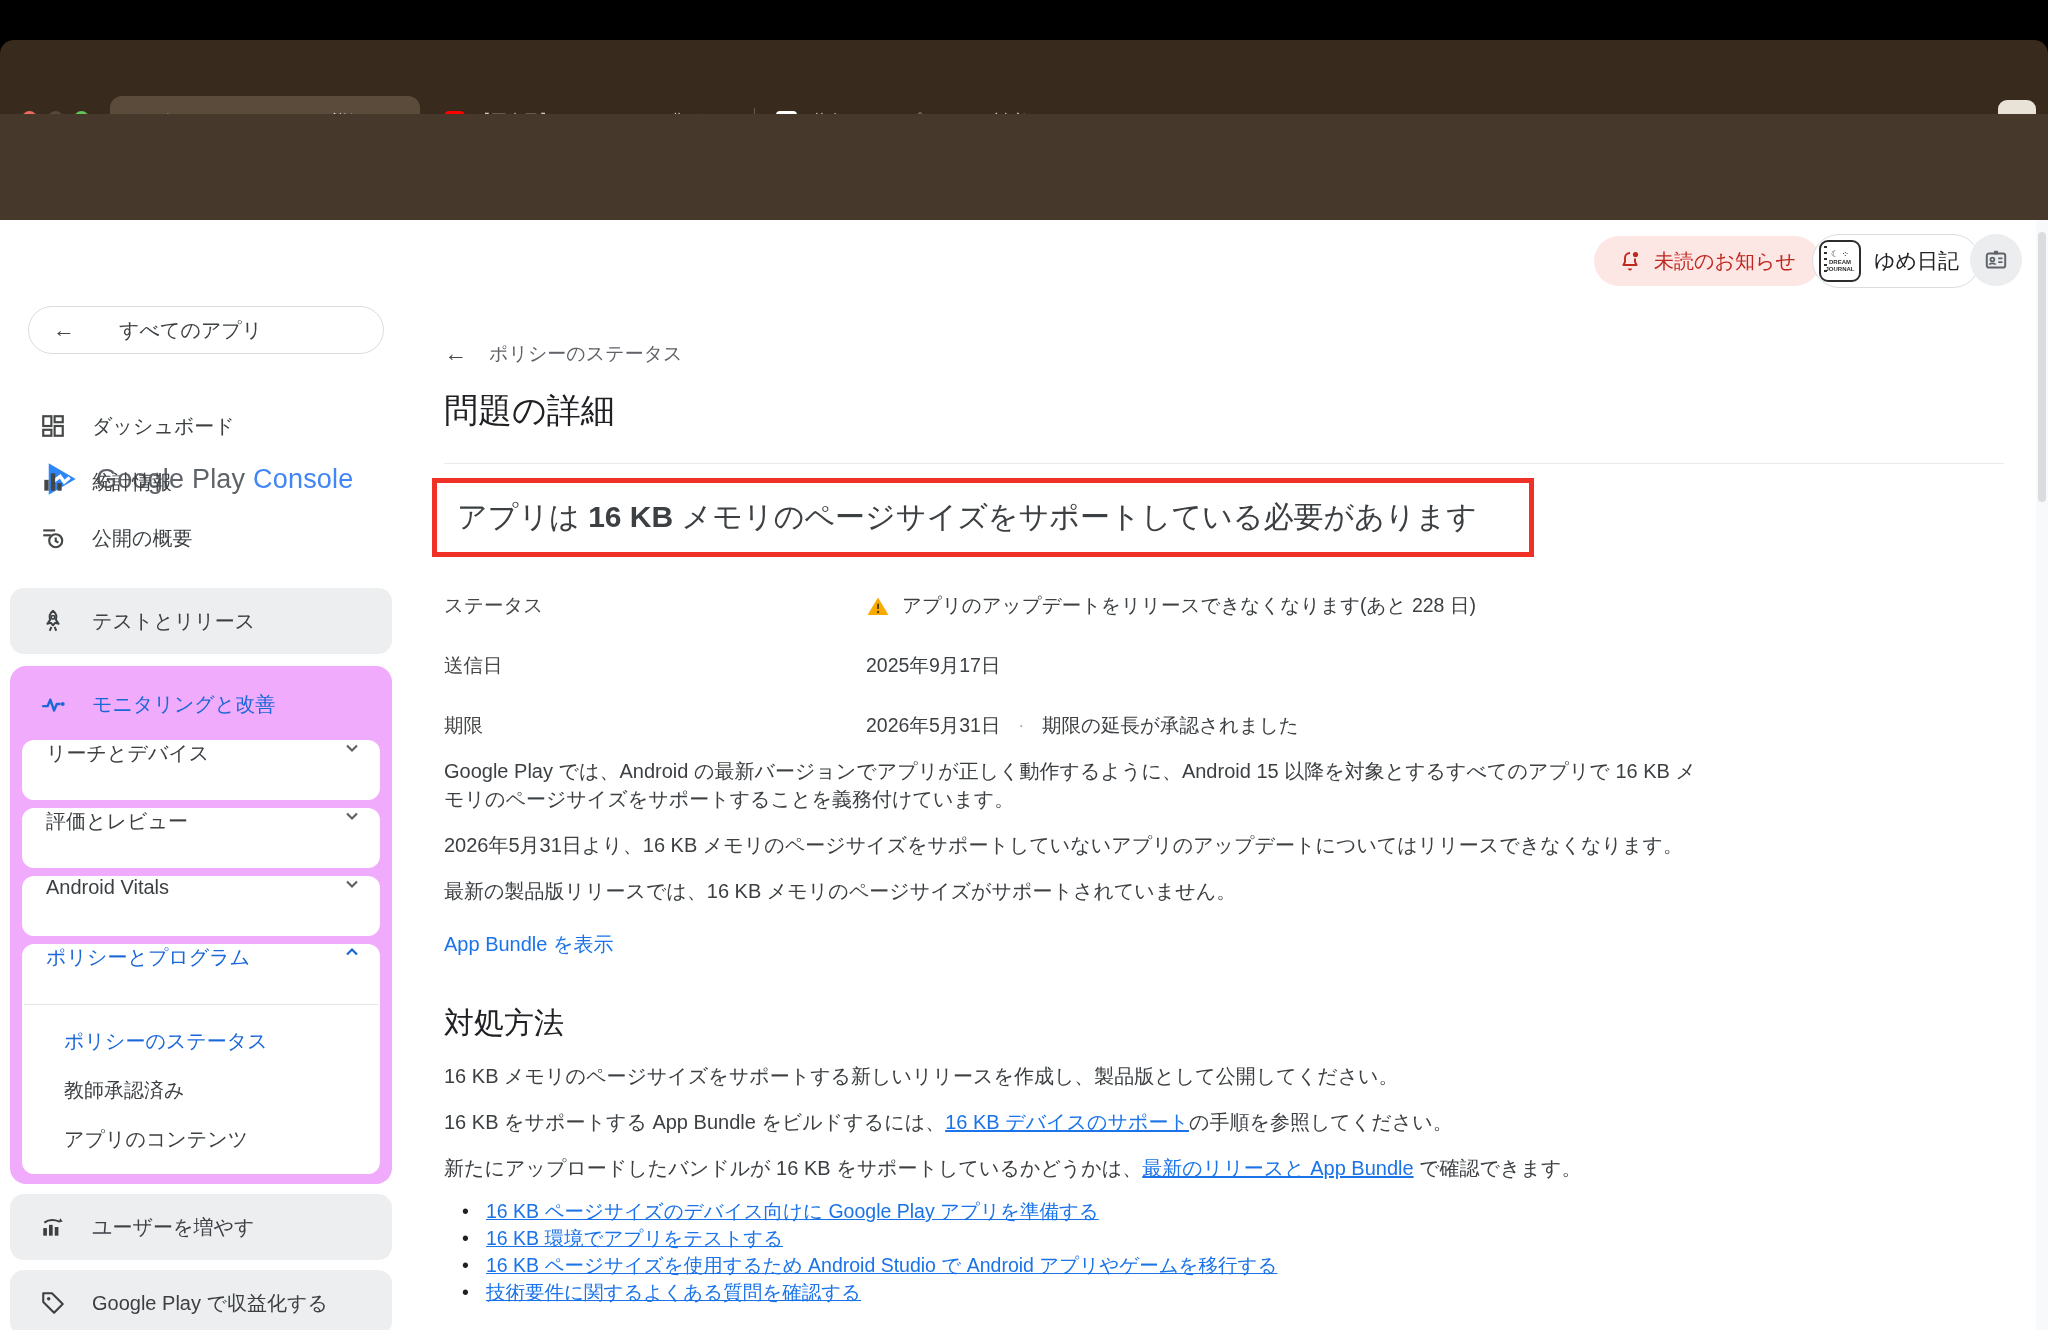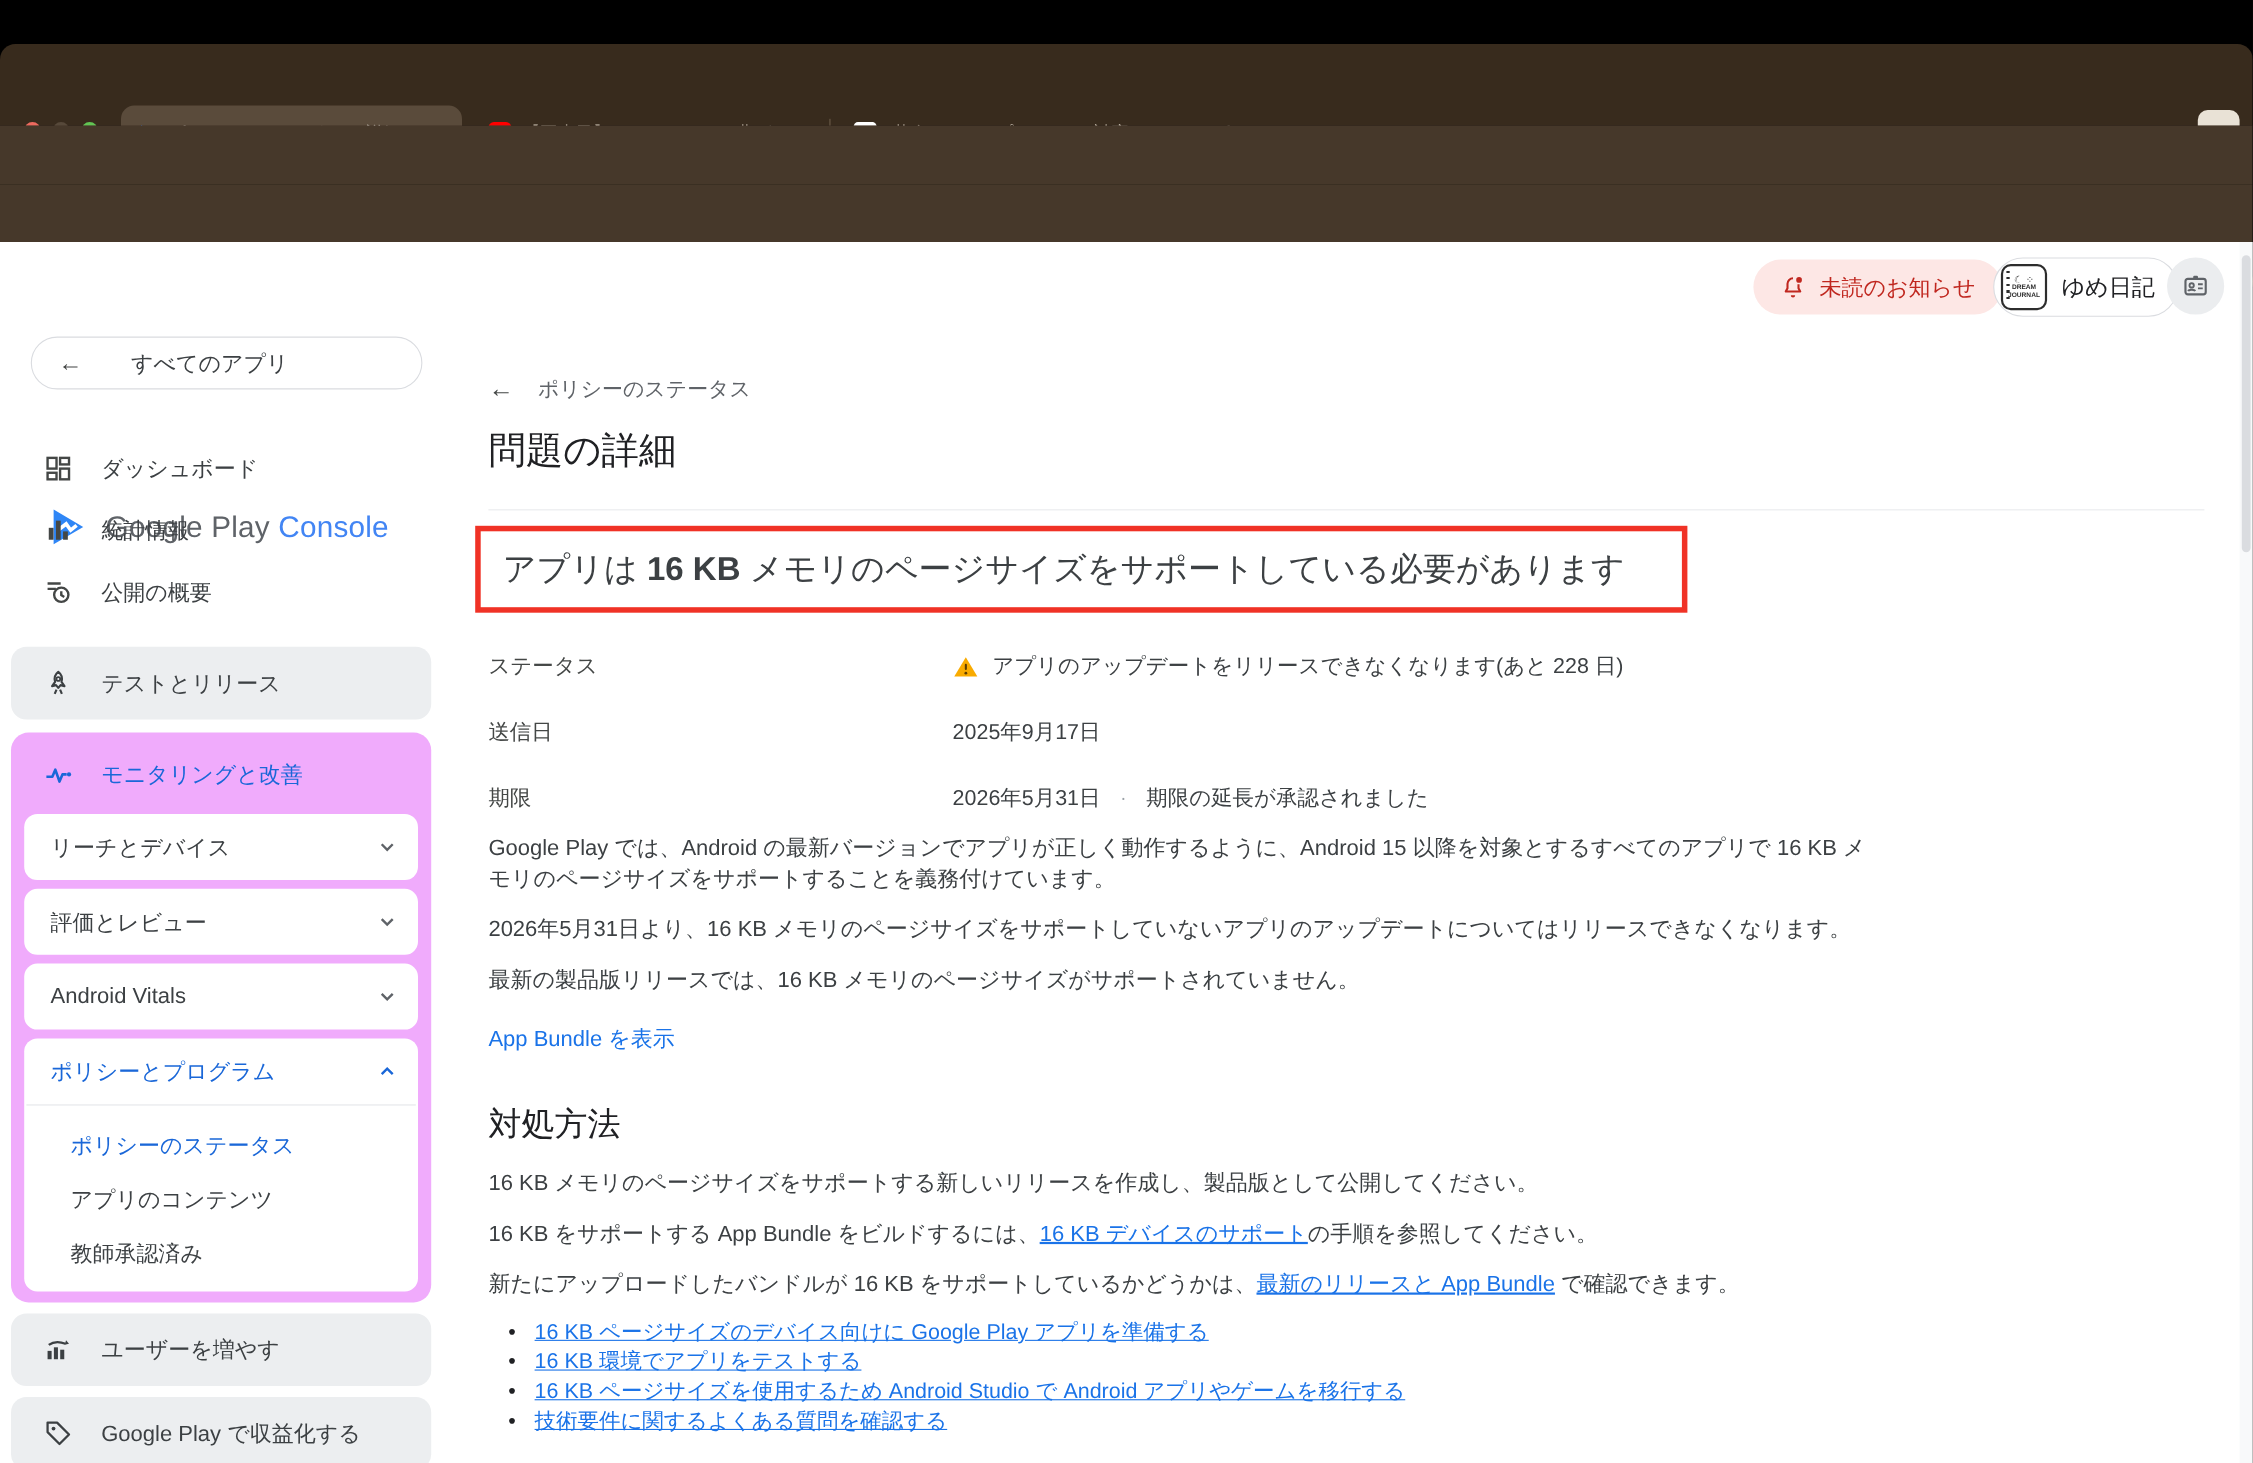--- a/index.html
+++ b/index.html
@@ -88,21 +88,21 @@
                color:#3c4043; }
   .snav { margin-top:44px; }
   .snav-item { height:56px; display:flex; align-items:center; gap:26px; padding-left:40px; font-weight:500;}
   .card { margin:0 8px 0 10px; border-radius:14px; }
   .card-gray { background:#eceef0; height:66px; display:flex; align-items:center; gap:26px;
                padding-left:30px; font-weight:500; }
   .blue-zone { margin:12px 8px 0 10px; background:#f0abfc; border-radius:16px; padding:10px 12px 10px 12px; }
   .bz-head { height:56px; display:flex; align-items:center; gap:26px; padding-left:18px;
              color:#1a67d8; font-weight:500; }
   .wcard { background:#fff; border-radius:12px; margin-top:8px; }
-  .wcard-row { height:60px; display:flex; align-items:center; justify-content:space-between;
+  .wcard-row { height:60px; display:flex; justify-content:space-between;
                padding:0 20px 0 24px; font-weight:500;gap:20px; }
   .wcard-row.blue { color:#1a67d8; }
   .wdivider { height:1px; background:#e4e6e9; margin:0 2px; }
   .subitems { padding:12px 0 10px 0; }
   .subitem { height:49px; display:flex; align-items:center; padding-left:42px; font-size:20px; }
   .subitem.sel { color:#1a67d8; font-weight:500; }
   .mt10 { margin-top:10px; }
 
   .chev { stroke:#5f6368; stroke-width:2.2; fill:none; }
   .chev-blue { stroke:#1a67d8; }
@@ -402,24 +402,24 @@
             <svg width="16" height="16" viewBox="0 0 16 16">
                 <polyline class="chev chev-blue" points="3,10.5 8,5.5 13,10.5"></polyline>
               </svg>
           </div>
           <div class="wdivider"></div>
           <div class="subitems">
             <div class="subitem sel">
                 <span>ポリシーのステータス</span>
               </div>
             <div class="subitem">
-                <span>アプリのコンテンツ</span>
+                <span>教師承認済み</span>
               </div>
             <div class="subitem">
-                <span>教師承認済み</span>
+                <span>アプリのコンテンツ</span>
               </div>
           </div>
         </div>
       </div>
 
       <div class="card card-gray mt10">
         <svg width="26" height="26" viewBox="0 0 24 24">
             <g fill="#3c4043">
               <rect x="3" y="13" width="3.4" height="7"></rect>
               <rect x="8.3" y="10" width="3.4" height="10"></rect>

